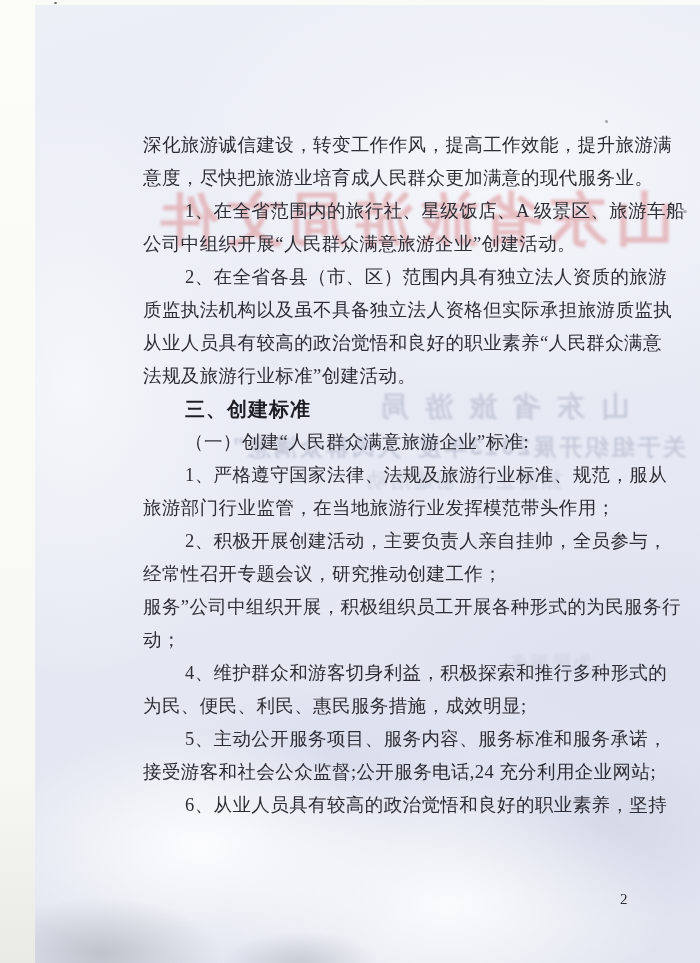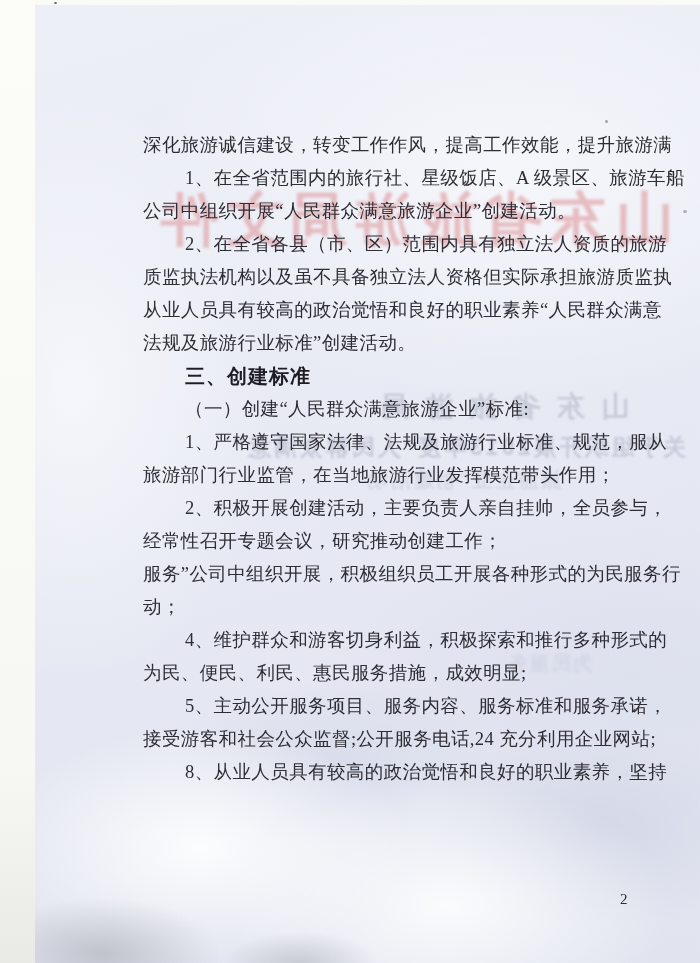--- a/index.html
+++ b/index.html
@@ -65,39 +65,40 @@
 <div class="paper">
 
   <div class="wm wm-red">山东省旅游局文件</div>
   <div class="wm wm-g1">山东省旅游局</div>
   <div class="wm wm-g2">关于组织开展2013年度“人民群众满意”</div>
   <div class="wm wm-g3">旅游企业”创建活动</div>
   <div class="wm wm-g4">为民服务</div>
 
   <div class="text-block">
       <div class="line">深化旅游诚信建设，转变工作作风，提高工作效能，提升旅游满</div>
+      <div class="line">意度，尽快把旅游业培育成人民群众更加满意的现代服务业。</div>
       <div class="line indent">1、在全省范围内的旅行社、星级饭店、A 级景区、旅游车船</div>
       <div class="line">公司中组织开展“人民群众满意旅游企业”创建活动。</div>
       <div class="line indent">2、在全省各县（市、区）范围内具有独立法人资质的旅游</div>
       <div class="line">质监执法机构以及虽不具备独立法人资格但实际承担旅游质监执</div>
       <div class="line">从业人员具有较高的政治觉悟和良好的职业素养“人民群众满意</div>
       <div class="line">法规及旅游行业标准”创建活动。</div>
       <div class="line heading">三、创建标准</div>
       <div class="line indent">（一）创建“人民群众满意旅游企业”标准:</div>
       <div class="line indent">1、严格遵守国家法律、法规及旅游行业标准、规范，服从</div>
       <div class="line">旅游部门行业监管，在当地旅游行业发挥模范带头作用；</div>
       <div class="line indent">2、积极开展创建活动，主要负责人亲自挂帅，全员参与，</div>
       <div class="line">经常性召开专题会议，研究推动创建工作；</div>
       <div class="line">服务”公司中组织开展，积极组织员工开展各种形式的为民服务行</div>
       <div class="line">动；</div>
       <div class="line indent">4、维护群众和游客切身利益，积极探索和推行多种形式的</div>
       <div class="line">为民、便民、利民、惠民服务措施，成效明显;</div>
       <div class="line indent">5、主动公开服务项目、服务内容、服务标准和服务承诺，</div>
       <div class="line">接受游客和社会公众监督;公开服务电话,24 充分利用企业网站;</div>
-      <div class="line indent">8、从业人员具有较高的政治觉悟和良好的职业素养，坚持</div>
+      <div class="line indent">6、从业人员具有较高的政治觉悟和良好的职业素养，坚持</div>
     </div>
 
   <div class="page-number">2</div>
 
   <div class="speck speck2"></div>
   <div class="speck speck3"></div>
 </div>
 
 <div class="speck speck1"></div>
 

